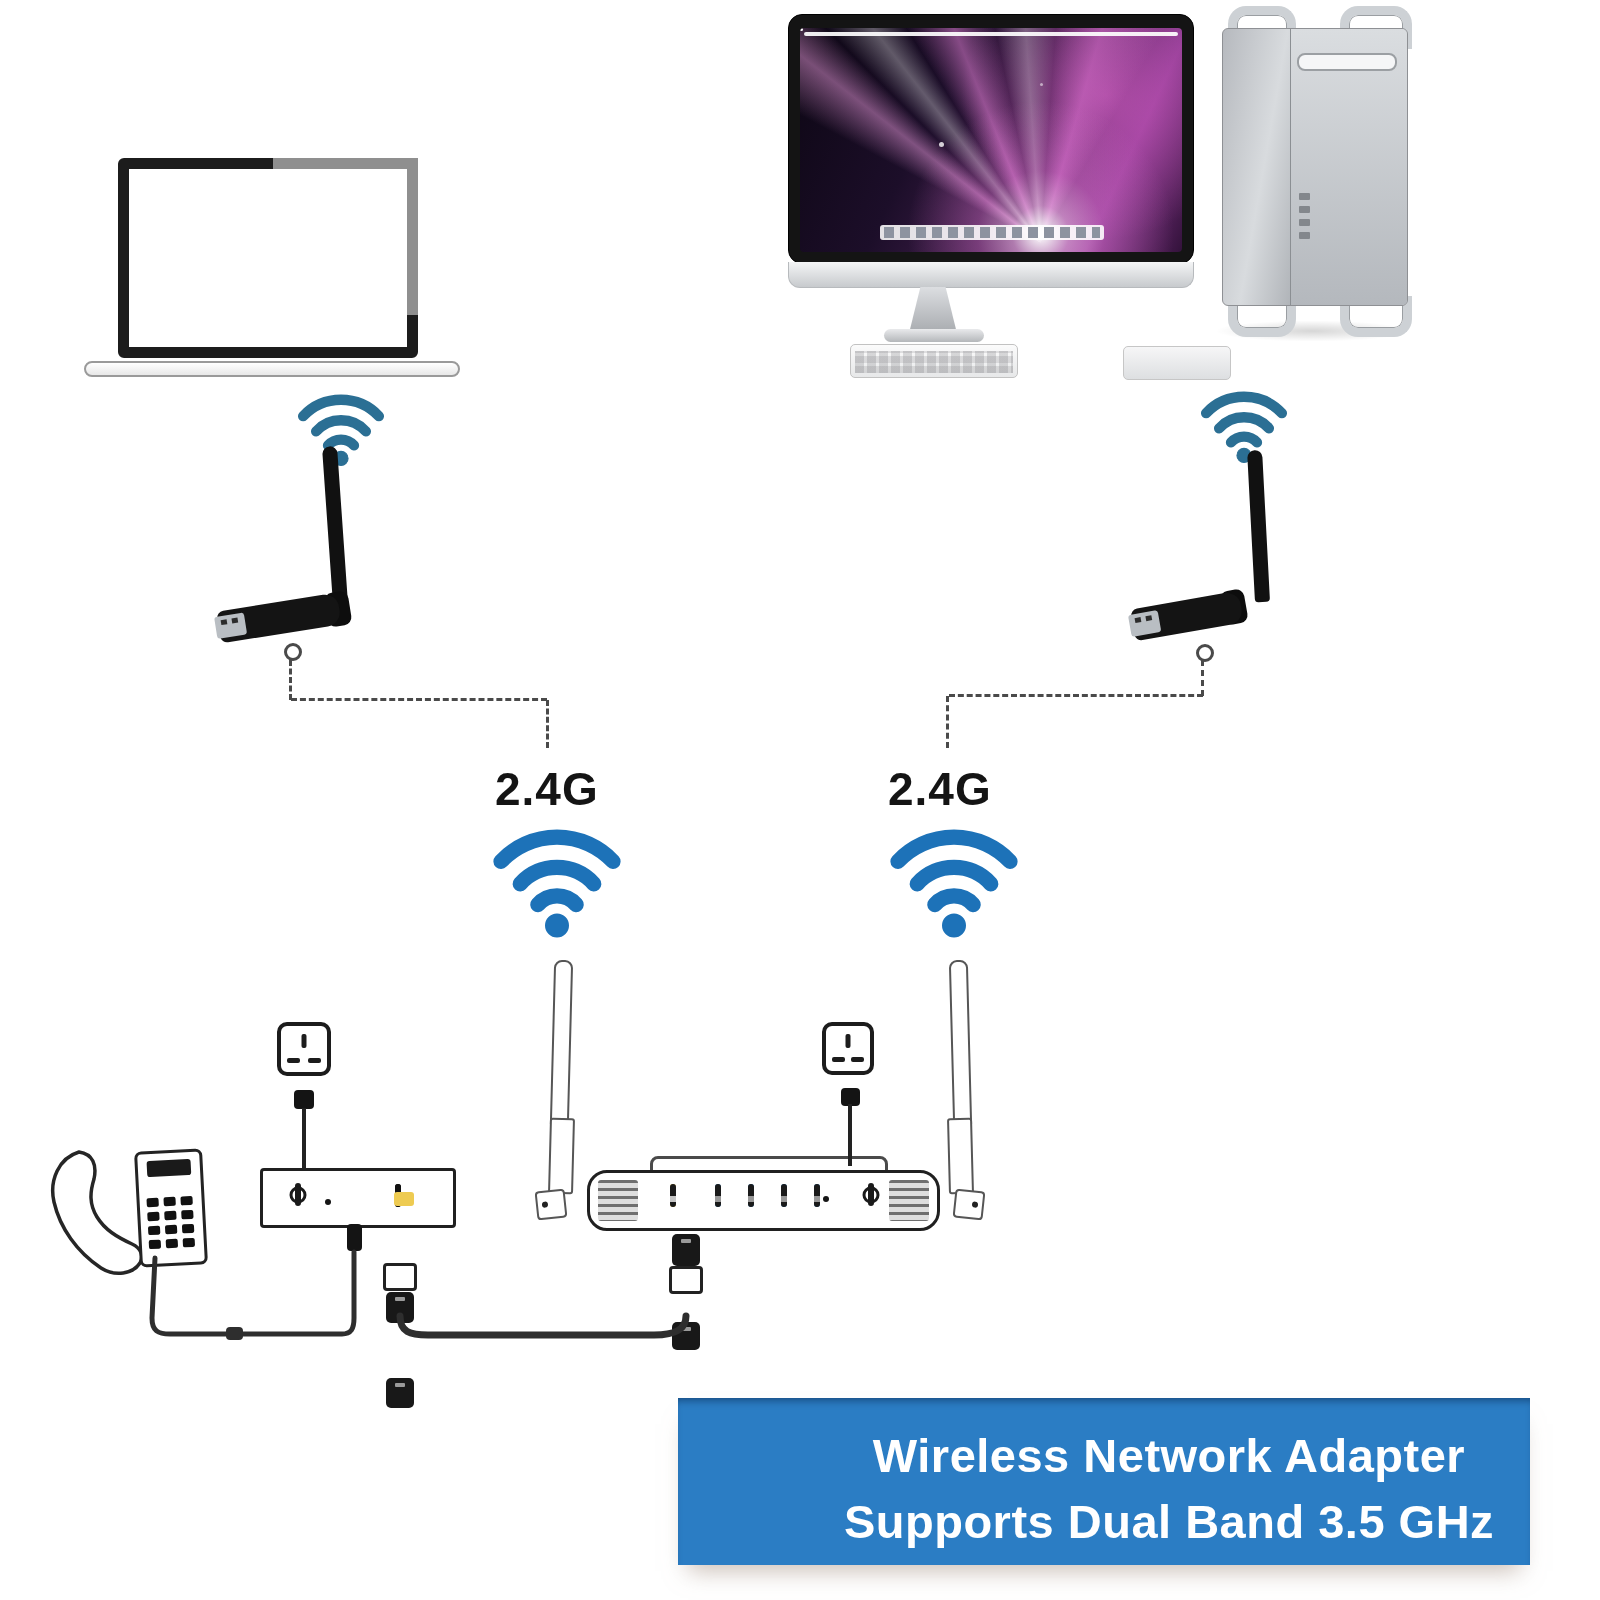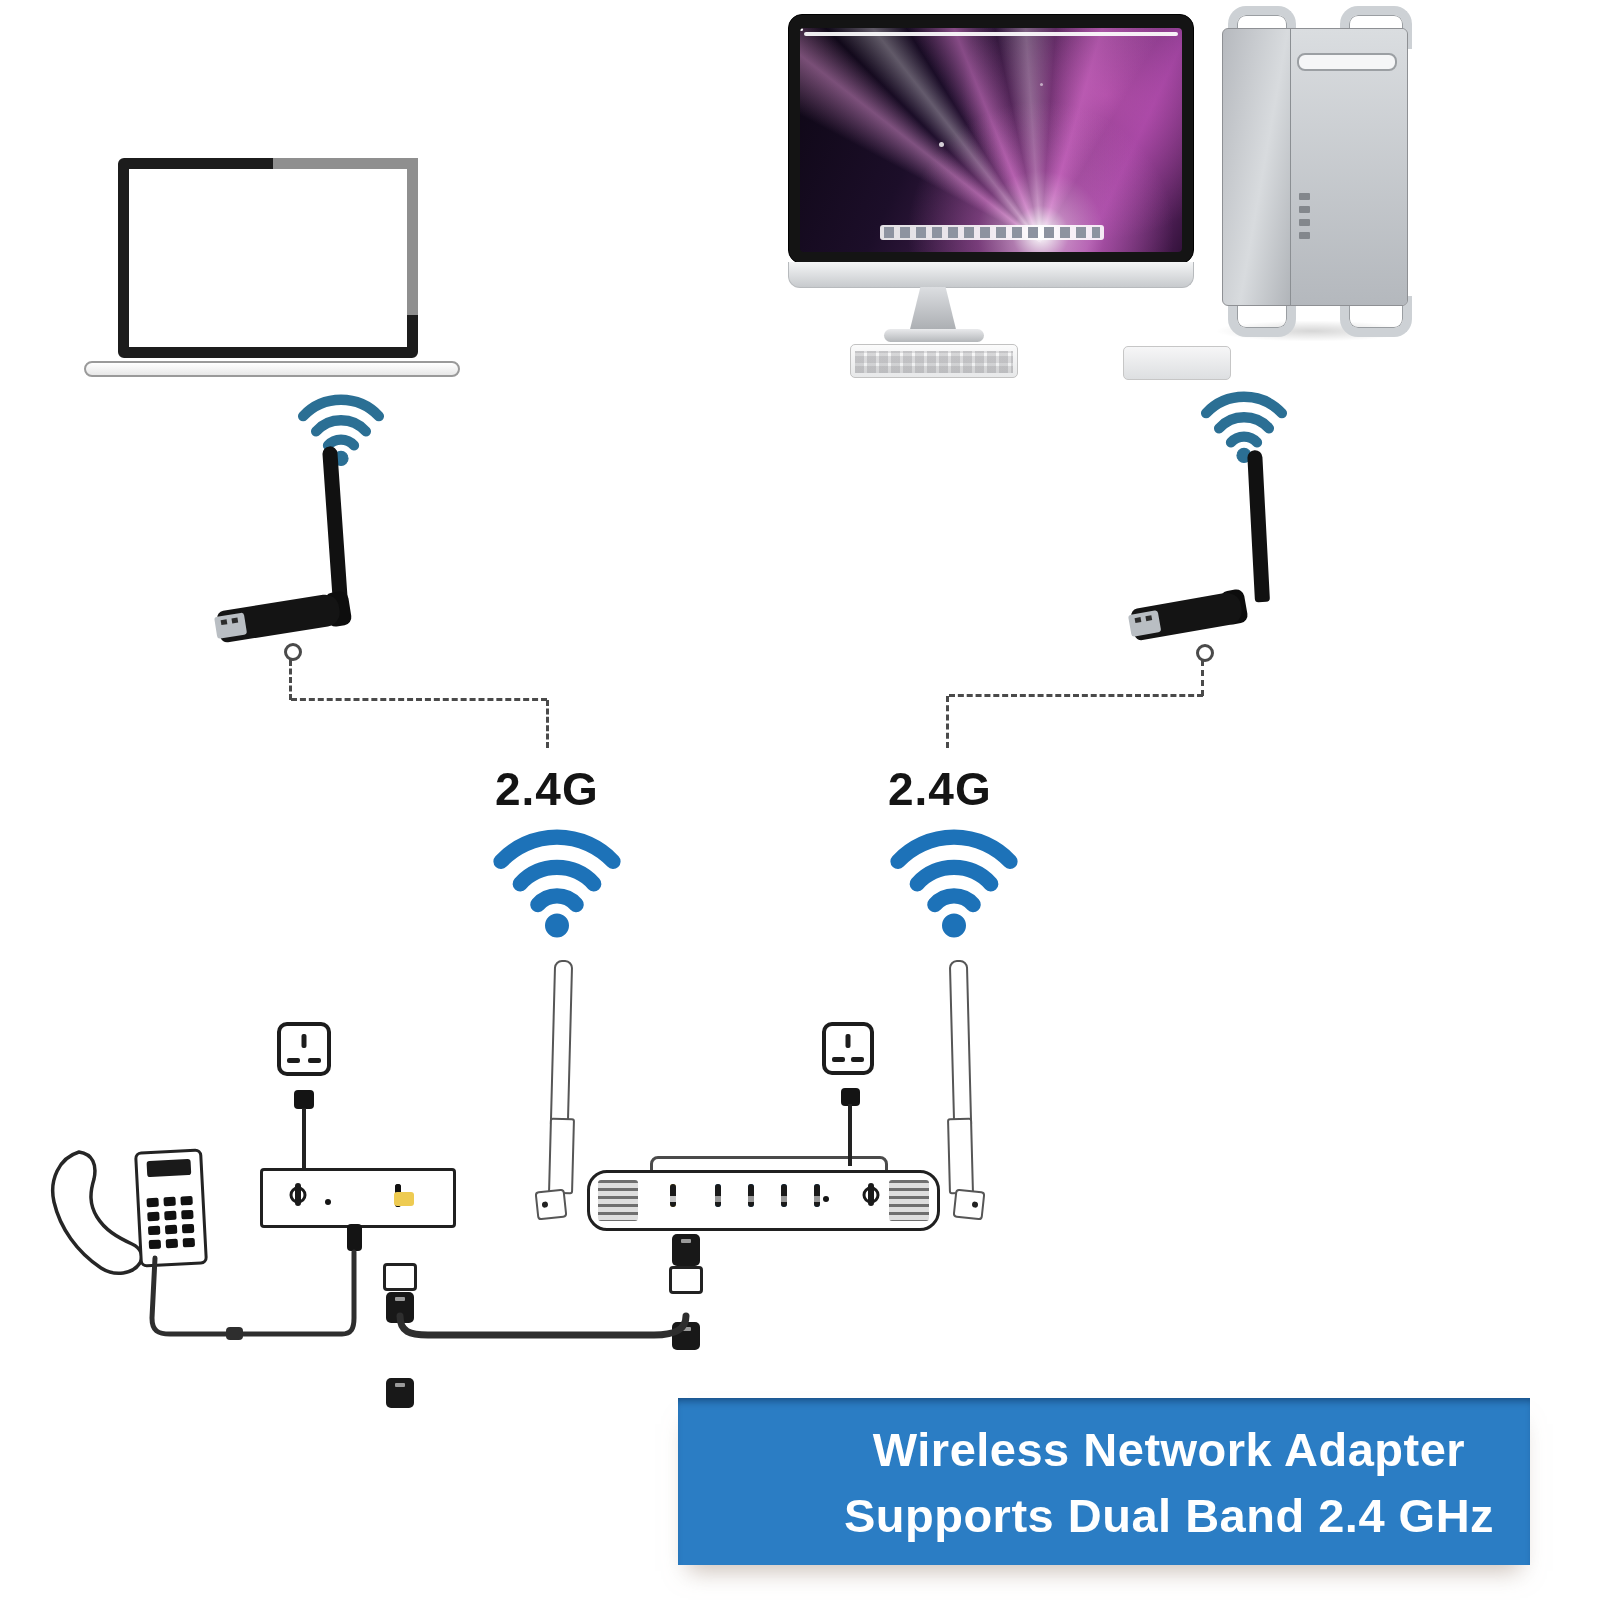--- a/index.html
+++ b/index.html
@@ -99,21 +99,21 @@
 
   
   .phone-body{background:#fff;border:3px solid #232323;border-radius:7px;}
   .phone-screen{position:absolute;left:9px;top:7px;width:44px;height:16px;background:#1a1a1a;border-radius:3px;}
   .keypad{position:absolute;left:7px;top:44px;width:50px;display:grid;grid-template-columns:repeat(3,12px);grid-auto-rows:9px;gap:5px;}
   .keypad i{background:#111;border-radius:2px;}
 
   
   .banner{background:var(--banner-bg);box-shadow:inset 0 7px 9px -5px rgba(0,25,60,.55), 0 16px 22px -10px rgba(160,140,125,.55);}
   .banner p{margin:0;text-align:center;font-weight:bold;color:var(--banner-text);font-size:47px;line-height:66px;letter-spacing:.5px;}
-  .banner .inner{padding:19px 20px 0 150px;}
+  .banner .inner{padding:25px 20px 0 150px;}
 </style>
 </head>
 <body>
 
 <div id="scene">
 
   <div class="abs laptop-screen" style="left:118px;top:158px;width:278px;height:178px;">
     <span class="laptop-top-gray"></span>
     <span class="laptop-right-gray"></span>
   </div>
@@ -289,17 +289,17 @@
 
     <path d="M400 1316 C400 1332 410 1335 428 1335 L654 1335 C674 1335 686 1330 686 1316" fill="none" stroke="var(--cable)" stroke-width="7" stroke-linecap="round"></path>
 
     <path d="M155 1258 L152 1318 C152 1331 158 1334 170 1334 L342 1334 C351 1334 354 1329 354 1318 L354 1252" fill="none" stroke="var(--cable)" stroke-width="5" stroke-linecap="round"></path>
     <rect x="226" y="1327" width="17" height="13" rx="4" fill="var(--cable)"></rect>
   </svg>
 
   <div class="abs banner" style="left:678px;top:1398px;width:852px;height:167px;">
     <div class="inner">
       <p>Wireless Network Adapter</p>
-      <p>Supports Dual Band 2.4 GHz</p>
+      <p>Supports Dual Band 3.5 GHz</p>
     </div>
   </div>
 
 </div>
 
 </body></html>

